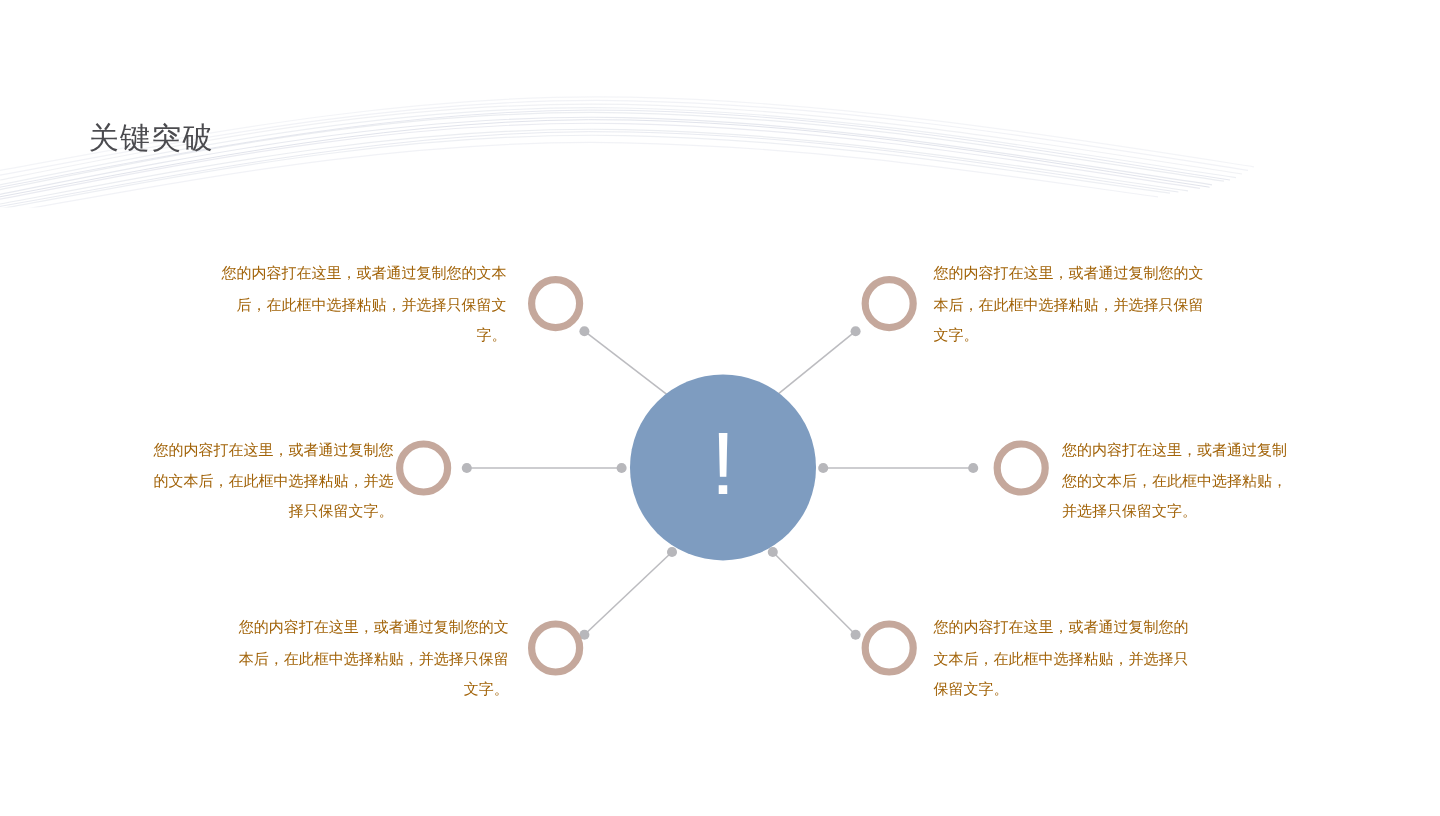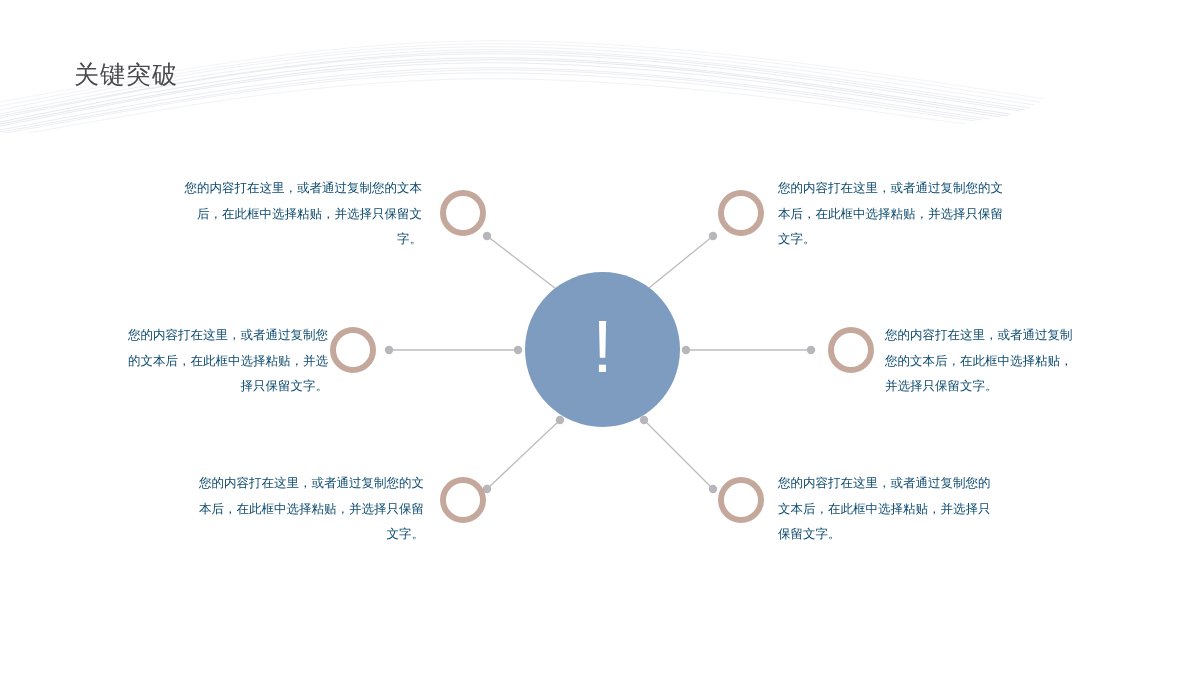--- a/index.html
+++ b/index.html
@@ -6,20 +6,21 @@
   html, body {
     width:1200px; height:680px;
     background:#ffffff;
     font-family:"Liberation Sans","DejaVu Sans",sans-serif;
     overflow:hidden;
   }
   .slide {
     position:relative;
     width:1200px; height:576px;
     background:#ffffff;
+    margin-top:40px;
   }
 
   
   .wave-band {
     position:absolute;
     left:0; top:18px;
     width:1200px; height:115px;
     pointer-events:none;
   }
 
@@ -75,21 +76,21 @@
   .ring.r-ml { left:330px; top:327px; }
   .ring.r-mr { left:828px; top:327px; }
   .ring.r-bl { left:440px; top:477px; }
   .ring.r-br { left:718px; top:477px; }
 
   
   .node-text {
     position:absolute;
     font-size:12.5px;
     line-height:2.05;
-    color:#0c4a6e;
+    color:#a16207;
     font-family:"DejaVu Sans","Liberation Sans",sans-serif;
   }
   .t-tl { left:180px; top:175px; width:242px; text-align:right; }
   .t-tr { left:778px; top:175px; width:228px; text-align:left; }
   .t-ml { left:128px; top:322px; width:200px; text-align:right; }
   .t-mr { left:885px; top:322px; width:196px; text-align:left; }
   .t-bl { left:196px; top:470px; width:228px; text-align:right; }
   .t-br { left:778px; top:470px; width:218px; text-align:left; }
 </style>
 </head>

